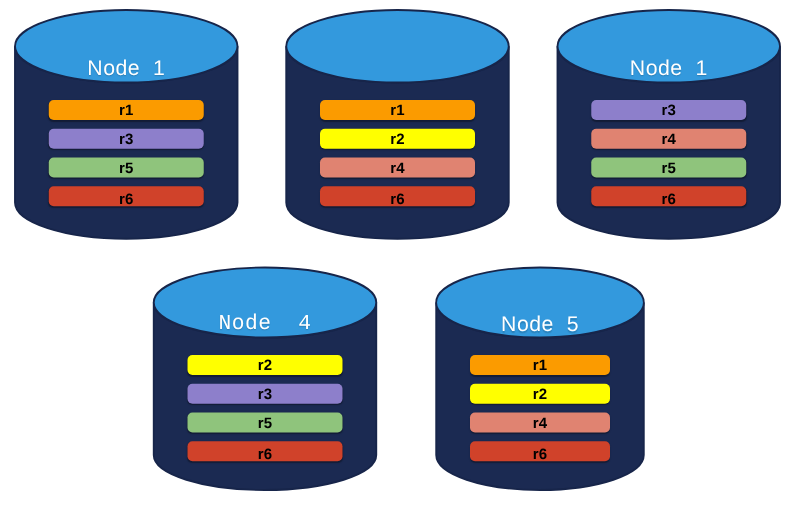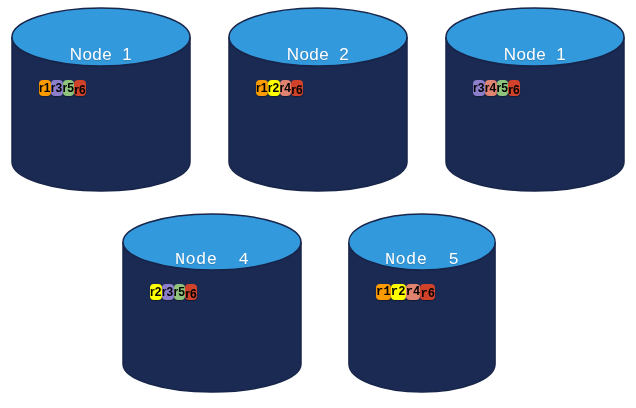--- a/index.html
+++ b/index.html
@@ -46,21 +46,21 @@
     letter-spacing: 0.4px;
     white-space: pre;
     line-height: 1;
     text-shadow: 0 1px 1px rgba(0,0,0,0.18);
   }
   .bars {
     position: absolute;
     left: 0;
     right: 0;
     display: flex;
-    flex-direction: row;
+    flex-direction: column;
   }
   .bar {
     position: relative;
     height: 16px;
     border-radius: 4px;
     margin-bottom: 7px;
     display: flex;
     align-items: center;
     justify-content: center;
     box-shadow: 0 1px 1px rgba(0,0,0,0.35);
@@ -101,21 +101,20 @@
         </div>
       </div>
     </div>
     <div class="node" style="left: 228px; top: 7px; width: 180px; height: 185px;">
       <div class="node-shape">
         <svg viewBox="0 0 180 185" preserveAspectRatio="none">
           <path d="M 1,30 L 1,155 A 89,29 0 0 0 179,155 L 179,30 A 89,29 0 0 1 1,30 Z" fill="#1b2a52" stroke="#17254a" stroke-width="1.5"></path>
           <ellipse cx="90" cy="30" rx="89" ry="29" fill="#3399dd" stroke="#17254a" stroke-width="1.5"></ellipse>
         </svg>
       </div>
-      <div class="node-title" style="top: 39.28px;">Node  2</div>
       <div class="bars" style="top: 73px; padding-left: 28px; padding-right: 28px;">
         <div class="bar" style="background: rgb(251, 155, 0);">
           <span class="bar-label">r1</span>
         </div>
         <div class="bar" style="background: rgb(255, 255, 0);">
           <span class="bar-label">r2</span>
         </div>
         <div class="bar" style="background: rgb(224, 131, 113);">
           <span class="bar-label">r4</span>
         </div>
@@ -163,21 +162,21 @@
           <span class="bar-label">r3</span>
         </div>
         <div class="bar" style="background: rgb(143, 196, 124);">
           <span class="bar-label">r5</span>
         </div>
         <div class="bar" style="background: rgb(208, 66, 42);">
           <span class="bar-label">r6</span>
         </div>
       </div>
     </div>
-    <div class="node" style="left: 348px; top: 213px; width: 148px; height: 180px; font-family: Liberation Mono, monospace;">
+    <div class="node" style="left: 348px; top: 213px; width: 168px; height: 180px;">
       <div class="node-shape">
         <svg viewBox="0 0 180 180" preserveAspectRatio="none">
           <path d="M 1,29 L 1,151 A 89,28 0 0 0 179,151 L 179,29 A 89,28 0 0 1 1,29 Z" fill="#1b2a52" stroke="#17254a" stroke-width="1.5"></path>
           <ellipse cx="90" cy="29" rx="89" ry="28" fill="#3399dd" stroke="#17254a" stroke-width="1.5"></ellipse>
         </svg>
       </div>
       <div class="node-title" style="top: 37.96px;">Node  5</div>
       <div class="bars" style="top: 71px; padding-left: 28px; padding-right: 28px;">
         <div class="bar" style="background: rgb(251, 155, 0);">
           <span class="bar-label">r1</span>

